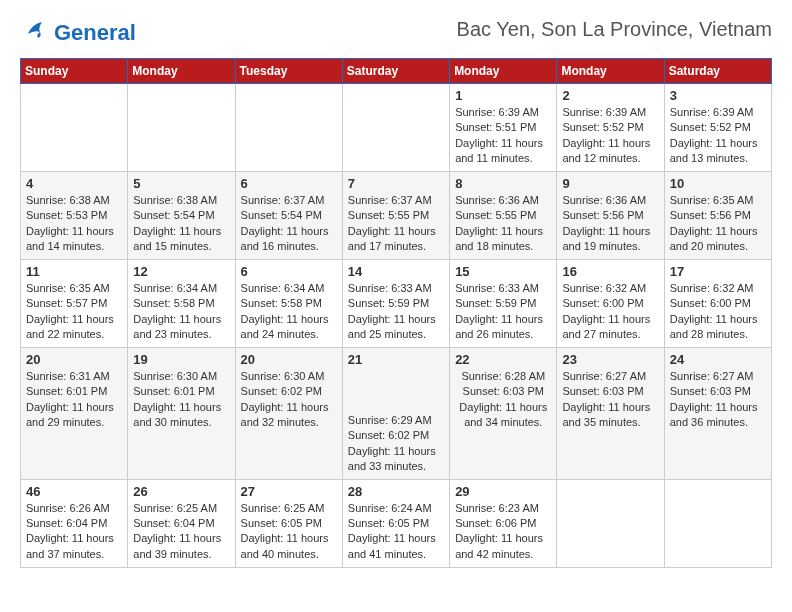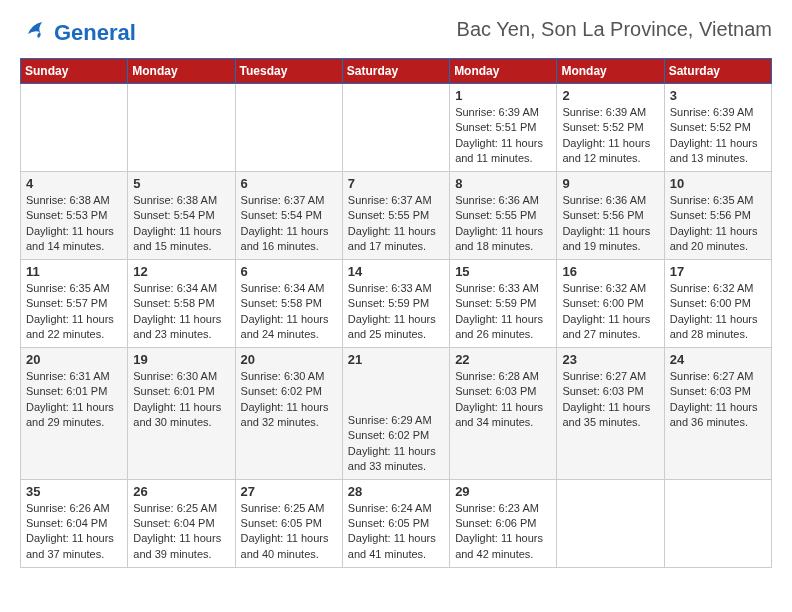--- a/index.html
+++ b/index.html
@@ -272,21 +272,21 @@
         </td>
         <td>
           <span class="day-number">21</span>
           <div class="cell-text" style="white-space: pre-line; margin-top: 46px;">Sunrise: 6:29 AM
 Sunset: 6:02 PM
 Daylight: 11 hours
 and 33 minutes.</div>
         </td>
         <td>
           <span class="day-number">22</span>
-          <div class="cell-text" style="white-space: pre-line;">Sunrise: 6:28 AM
+          <div class="cell-text" style="white-space: pre-line; text-align: center;">Sunrise: 6:28 AM
 Sunset: 6:03 PM
 Daylight: 11 hours
 and 34 minutes.</div>
         </td>
         <td>
           <span class="day-number">23</span>
           <div class="cell-text" style="white-space: pre-line;">Sunrise: 6:27 AM
 Sunset: 6:03 PM
 Daylight: 11 hours
 and 35 minutes.</div>
@@ -294,21 +294,21 @@
         <td>
           <span class="day-number">24</span>
           <div class="cell-text" style="white-space: pre-line;">Sunrise: 6:27 AM
 Sunset: 6:03 PM
 Daylight: 11 hours
 and 36 minutes.</div>
         </td>
       </tr>
       <tr>
         <td>
-          <span class="day-number">35</span>
+          <span class="day-number">46</span>
           <div class="cell-text" style="white-space: pre-line;">Sunrise: 6:26 AM
 Sunset: 6:04 PM
 Daylight: 11 hours
 and 37 minutes.</div>
         </td>
         <td>
           <span class="day-number">26</span>
           <div class="cell-text" style="white-space: pre-line;">Sunrise: 6:25 AM
 Sunset: 6:04 PM
 Daylight: 11 hours

